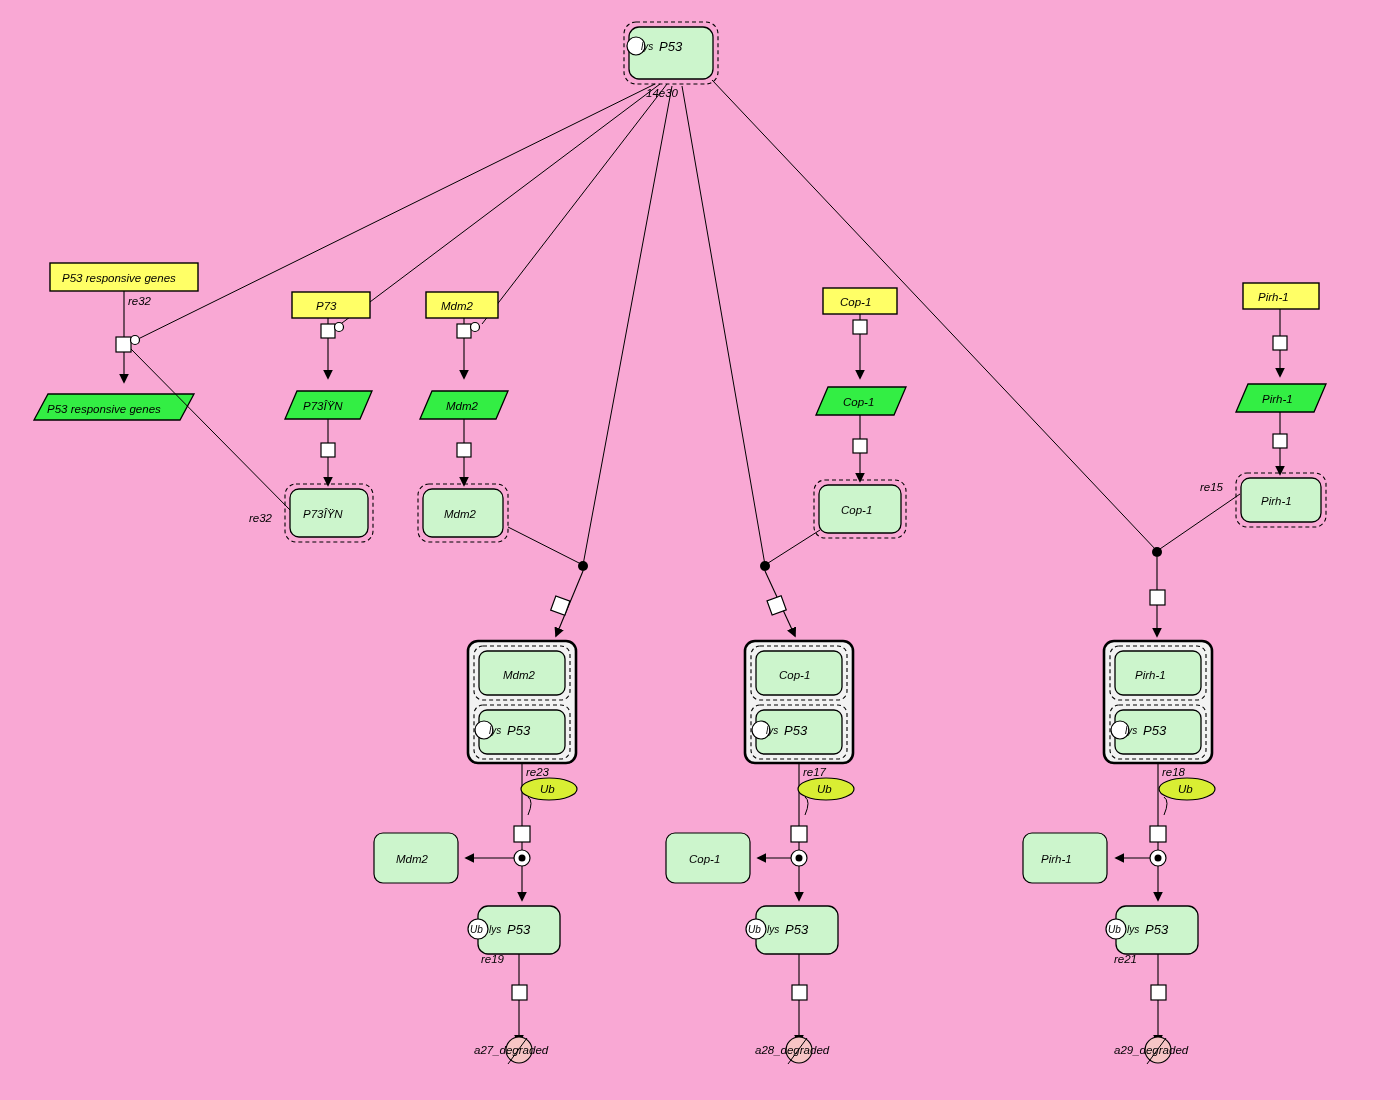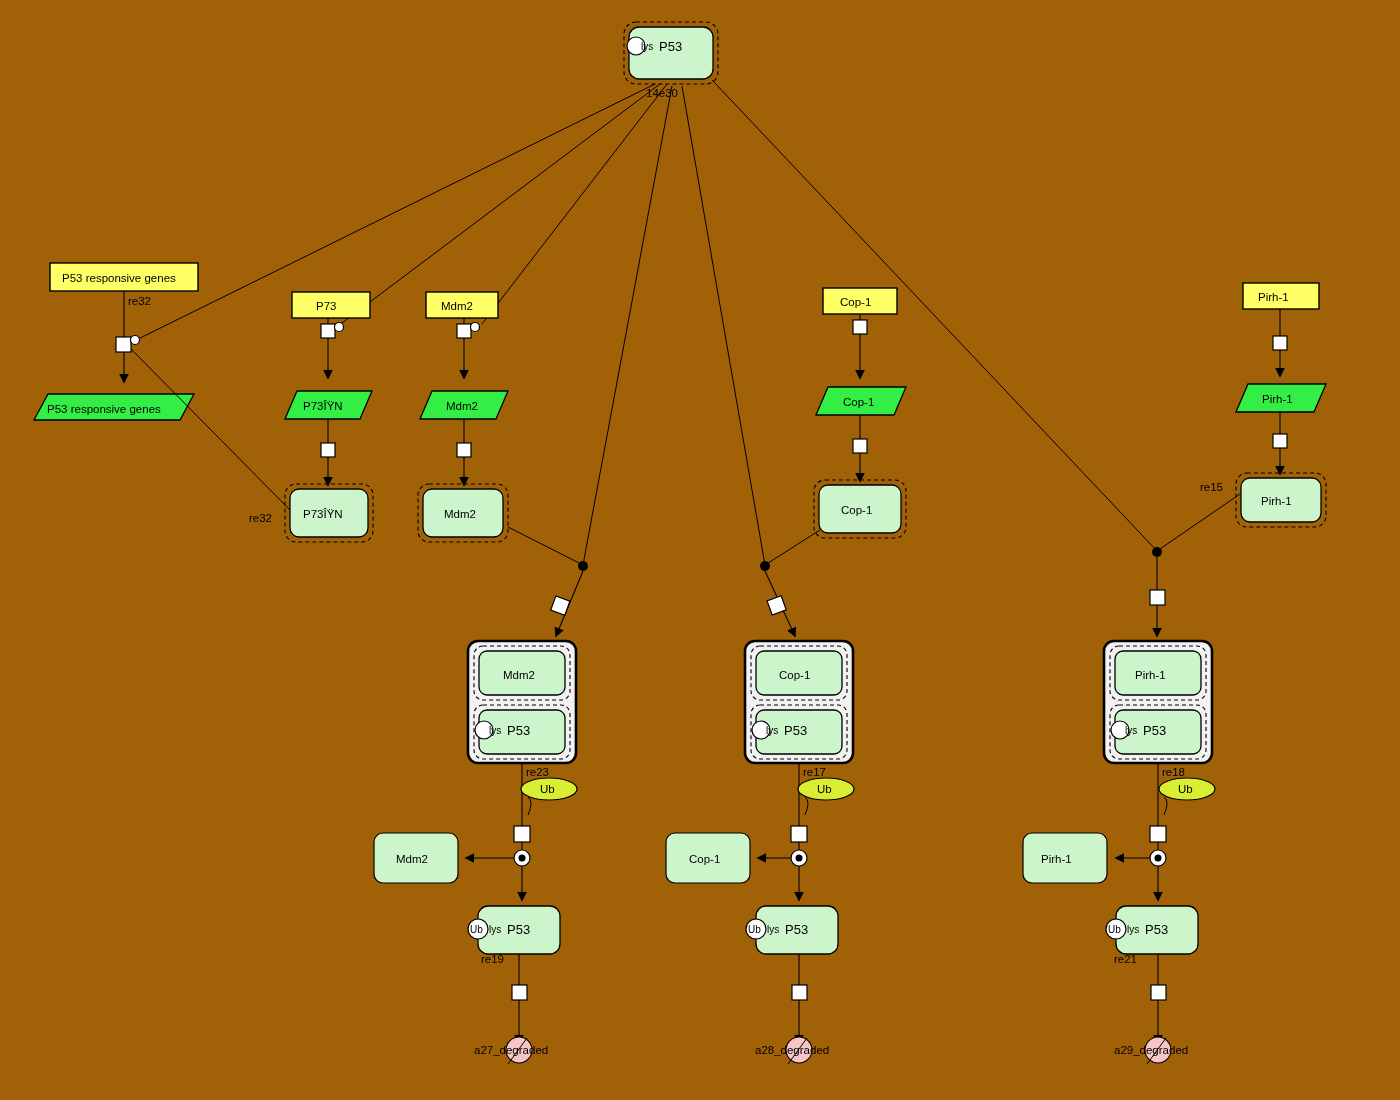--- a/index.html
+++ b/index.html
@@ -1,18 +1,18 @@
 <!DOCTYPE html>
 <html><head>
 <meta charset="utf-8">
 <style>
   html,body{margin:0;padding:0;background:#ffffff;}
   body{width:1400px;height:1100px;overflow:hidden;
        font-family:"Liberation Sans","DejaVu Sans",sans-serif;}
-  #canvas{position:relative;width:1400px;height:1100px;background:#a16207;}
+  #canvas{position:relative;width:1400px;height:1100px;background:#f9a8d4;font-style:italic;}
   svg#net{position:absolute;left:0;top:0;width:1400px;height:1100px;}
   text{font-family:"Liberation Sans","DejaVu Sans",sans-serif;fill:#000;}
   .lbl{font-size:13px;}
   .lbl-sm{font-size:11.5px;}
   .lbl-tiny{font-size:10px;}
   .edge{stroke:#000;stroke-width:1.1;fill:none;}
   .edge-thin{stroke:#000;stroke-width:1;fill:none;}
   .gene{fill:#ffff66;stroke:#000;stroke-width:1.4;}
   .rna{fill:#33ee44;stroke:#000;stroke-width:1.3;}
   .prot{fill:#ccf5cc;stroke:#000;stroke-width:1.3;}

